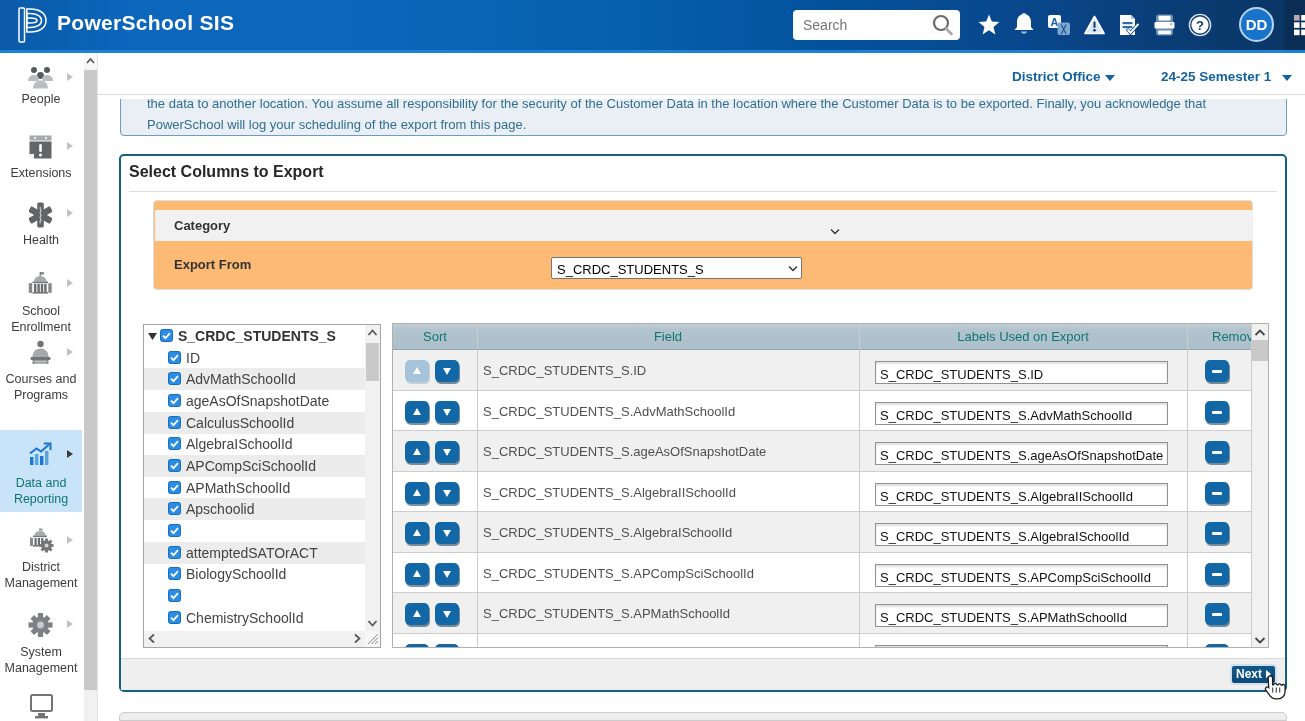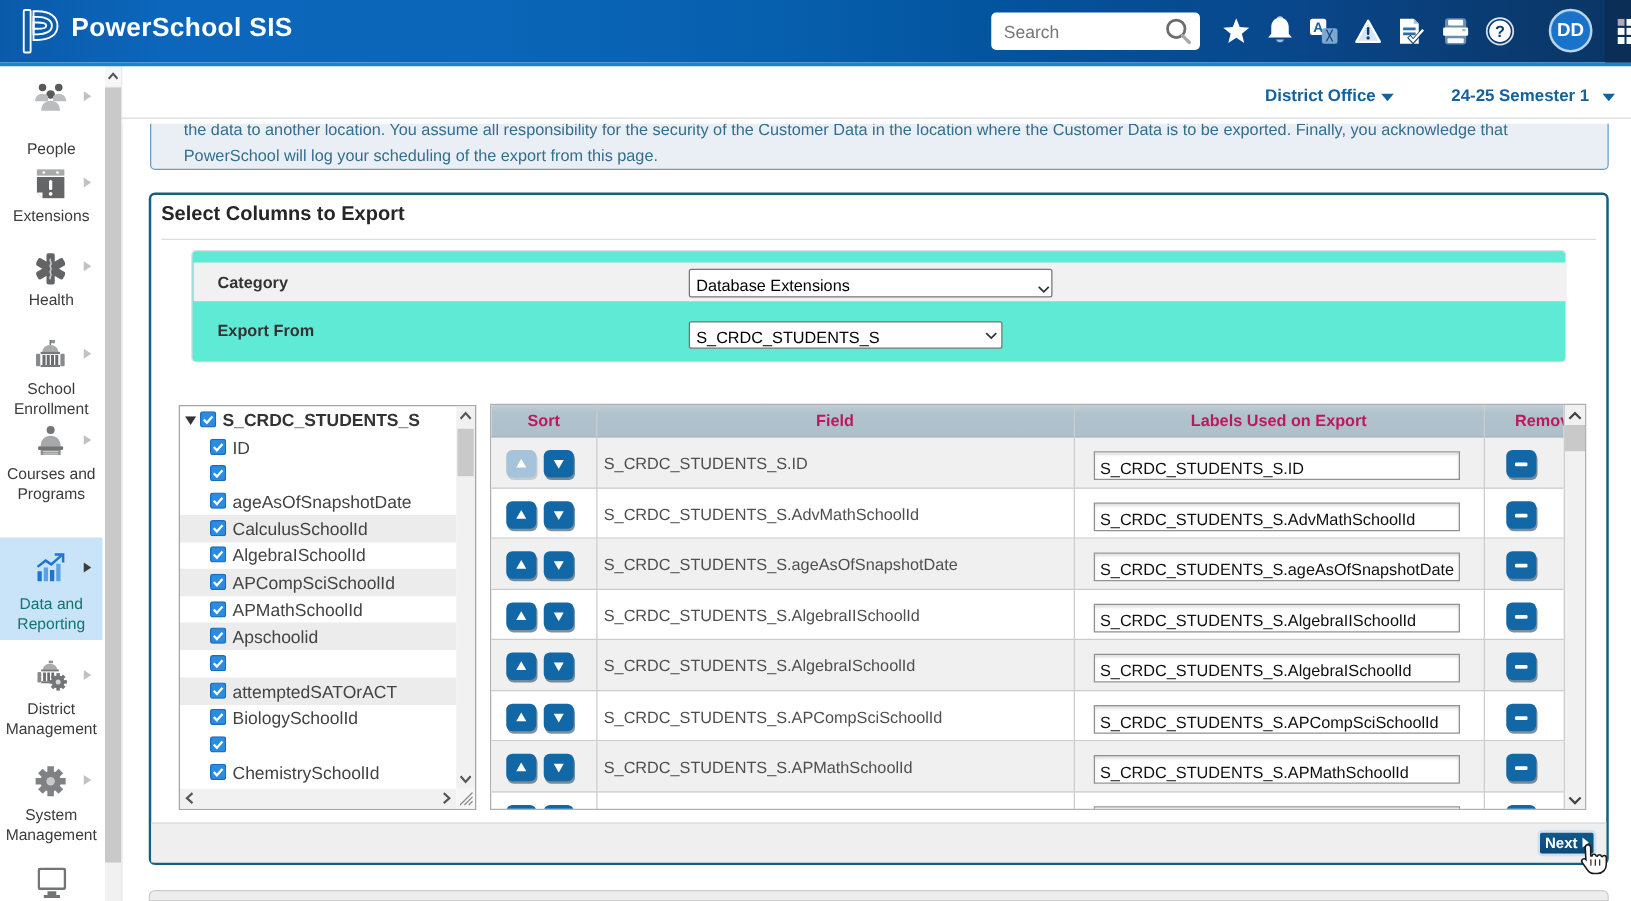--- a/index.html
+++ b/index.html
@@ -33,42 +33,42 @@
 .alert-line { position:absolute; left:26px; color:#336e8e; font-size:13px; white-space:nowrap; }
 #whitecover { left:98px; top:53px; width:1207px; height:45.5px; background:#fff; z-index:2; }
 #hairline { left:97px; top:94px; width:1208px; height:1px; background:#dcdcdc; z-index:3; }
 .crumb { position:absolute; top:69px; font-weight:bold; font-size:13.5px; color:#14629e; z-index:3; }
 .crumb-tri { position:absolute; top:75px; width:0; height:0; border-top:6px solid #14629e; border-left:5.5px solid transparent; border-right:5.5px solid transparent; z-index:3; }
 
 
 #panel { left:119px; top:154px; width:1168px; height:538px; border:2px solid #14607d; border-radius:5px; background:#fff; z-index:1; }
 #ptitle { left:8px; top:7px; font-size:16px; font-weight:bold; color:#262626; }
 #phr { left:8px; top:35px; width:1148px; height:1px; background:#ddd; }
-#subbox { left:32px; top:44px; width:1100px; height:90px; border:1px solid #ddd; border-radius:4px; background:#5eead4; }
+#subbox { left:32px; top:44px; width:1100px; height:90px; border:1px solid #ddd; border-radius:4px; background:#fdba74; }
 #subrow1 { left:1px; top:9px; width:1098px; height:31px; background:#f1f1f1; }
 .flabel { position:absolute; font-size:13px; font-weight:bold; color:#333; }
 .sel { position:absolute; background:#fff; border:1px solid #767676; border-radius:2px; font-size:13px; color:#000; }
 .sel .st { position:absolute; left:5px; top:3px; white-space:nowrap; }
 .selchev { position:absolute; }
 
 
 #listbox { left:22px; top:168px; width:238px; height:324px; border:1px solid #a5a5a5; background:#fff; overflow:hidden; }
 .lrow { position:absolute; left:0; width:221px; height:22px; font-size:14px; color:#434343; }
 .lrow.g { background:#ececec; }
 .lrow span { position:absolute; top:3px; white-space:nowrap; }
 .cbx { position:absolute; top:4px; width:13px; height:13px; }
 #lvsb { left:221px; top:0; width:15px; height:306px; background:#f1f1f1; }
 #lhsb { left:0; top:306px; width:221px; height:16px; background:#f1f1f1; }
 #lvthumb { left:222px; top:18px; width:13px; height:38px; background:#c9c9c9; }
 #lgrip { left:221px; top:306px; width:15px; height:16px; background:#f6f6f6; }
 
 
 #tablewrap { left:271px; top:167px; width:877px; height:325px; border:1px solid #b0b0b0; border-left:1px solid #b0b0b0; background:#fff; overflow:hidden; }
 #thead { left:0; top:0; width:858px; height:26px; background:linear-gradient(#c2ced5 0%, #b1c3cd 25%, #adc0cb 100%); border-bottom:1px solid #93a5af; }
-.th { position:absolute; top:5px; font-size:13px; font-weight:bold; color:#be185d; text-align:center; }
+.th { position:absolute; top:5px; font-size:13px; font-weight:normal; color:#0f766e; text-align:center; }
 .trow { position:absolute; left:0; width:858px; height:41px; border-bottom:1px solid #ccc; }
 .trow.g { background:#f0f0f0; }
 .tcolsep { position:absolute; top:0; width:1px; height:325px; background:#ccc; }
 .sbtn { position:absolute; width:24px; height:22px; border-radius:5px; background:#1268a7; box-shadow:1px 2px 0 rgba(19,56,82,0.55); }
 .sbtn.dis { background:#a6c3dc; box-shadow:1px 2px 0 rgba(120,140,160,0.35); }
 .tri-u { position:absolute; left:7.5px; top:7px; width:0; height:0; border-bottom:7px solid #fff; border-left:4.5px solid transparent; border-right:4.5px solid transparent; }
 .tri-d { position:absolute; left:7.5px; top:8px; width:0; height:0; border-top:7px solid #fff; border-left:4.5px solid transparent; border-right:4.5px solid transparent; }
 .fldtxt { position:absolute; left:90px; top:13px; font-size:13px; color:#4f4f4f; }
 .tin { position:absolute; left:482px; width:293px; height:23px; background:#fff; border:1px solid #919191; box-shadow:inset 0 2px 2px rgba(0,0,0,0.12); font-size:13px; color:#111; }
 .tin span { position:absolute; left:4px; top:5px; white-space:nowrap; }
@@ -178,21 +178,21 @@
     <circle cx="7" cy="5" r="3"></circle>
       <circle cx="20" cy="5" r="3"></circle>
       <circle cx="13.5" cy="10.5" r="3.4"></circle>
   </g>
   <g fill="#bcbdbf">
     <path d="M1 16 C1 12.5 3.5 10 7 10 C9 10 10.5 10.8 11.5 12 L11.5 16 Z"></path>
     <path d="M26 16 C26 12.5 23.5 10 20 10 C18 10 16.5 10.8 15.5 12 L15.5 16 Z"></path>
     <path d="M6 23.5 C6 18.5 9 15.5 13.5 15.5 C18 15.5 21 18.5 21 23.5 Z"></path>
   </g>
 </svg>
-<div class="sb-txt" style="top:111px;">People</div>
+<div class="sb-txt" style="top:91px;">People</div>
 <div class="sb-caret" style="top:73px;"></div>
 
 <svg class="sb-ic" style="left:29px; top:135px;" width="23" height="24" viewBox="0 0 23 24">
   <rect x="0.5" y="0.5" width="22" height="5" fill="#a7a8aa"></rect>
   <circle cx="6" cy="3" r="1.1" fill="#fff"></circle>
     <circle cx="17" cy="3" r="1.1" fill="#fff"></circle>
   <path d="M0.5 6.5 L22.5 6.5 L22.5 23.5 L5 23.5 L0.5 19 Z" fill="#646567"></path>
   <path d="M0.5 19 L5 19 L5 23.5 Z" fill="#fff"></path>
   <rect x="10.2" y="9" width="2.6" height="8" rx="1.2" fill="#fff"></rect>
   <circle cx="11.5" cy="20" r="1.5" fill="#fff"></circle>
@@ -327,23 +327,20 @@
 <div class="crumb-tri" style="left:1105px;"></div>
 <div class="crumb" style="left:1161px;">24-25 Semester 1</div>
 <div class="crumb-tri" style="left:1282px;"></div>
 
 <div id="panel" class="abs">
   <div id="ptitle" class="abs">Select Columns to Export</div>
   <div id="phr" class="abs"></div>
   <div id="subbox" class="abs">
     <div id="subrow1" class="abs"></div>
     <div class="flabel" style="left:20px; top:17px;">Category</div>
-    <div class="sel" style="left:397px; top:14px; width:291px; height:23px;">
-        <span class="st" style="top:5px;">Database Extensions</span>
-      </div>
     <svg class="selchev" style="left:676px; top:26px;" width="10" height="9" viewBox="0 0 10 9">
         <path d="M1 2.5 L5 6.5 L9 2.5" fill="none" stroke="#333" stroke-width="1.4"></path>
       </svg>
     <div class="flabel" style="left:20px; top:56px;">Export From</div>
     <div class="sel" style="left:397px; top:56px; width:251px; height:22px;">
         <span class="st" style="top:4px;">S_CRDC_STUDENTS_S</span>
       </div>
     <svg class="selchev" style="left:634px; top:63px;" width="10" height="9" viewBox="0 0 10 9">
         <path d="M1 2.5 L5 6.5 L9 2.5" fill="none" stroke="#333" stroke-width="1.4"></path>
       </svg>
@@ -352,20 +349,23 @@
   <div id="listbox" class="abs">
 
     <div class="lrow" style="top:0px;">
         <svg class="abs" style="left:4px; top:8px;" width="9" height="7" viewBox="0 0 9 7">
           <path d="M0 0 L9 0 L4.5 7 Z" fill="#333"></path>
         </svg>
         <span style="left:34px; font-weight:bold; color:#333;">S_CRDC_STUDENTS_S</span>
       </div>
     <div class="lrow" style="top:22px;">
         <span style="left:42px;">ID</span>
+      </div>
+    <div class="lrow g" style="top:43px;">
+        <span style="left:42px;">AdvMathSchoolId</span>
       </div>
     <div class="lrow" style="top:65px;">
         <span style="left:42px;">ageAsOfSnapshotDate</span>
       </div>
     <div class="lrow g" style="top:87px;">
         <span style="left:42px;">CalculusSchoolId</span>
       </div>
     <div class="lrow" style="top:108px;">
         <span style="left:42px;">AlgebraISchoolId</span>
       </div>

